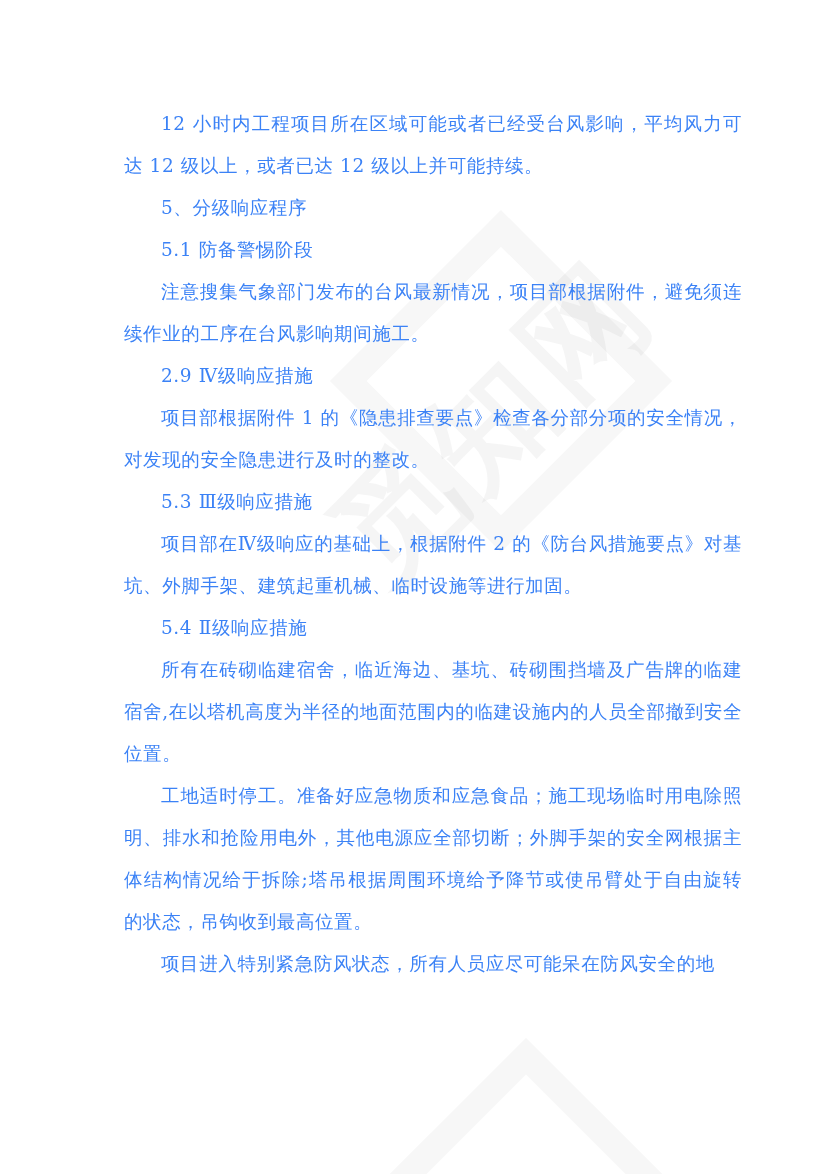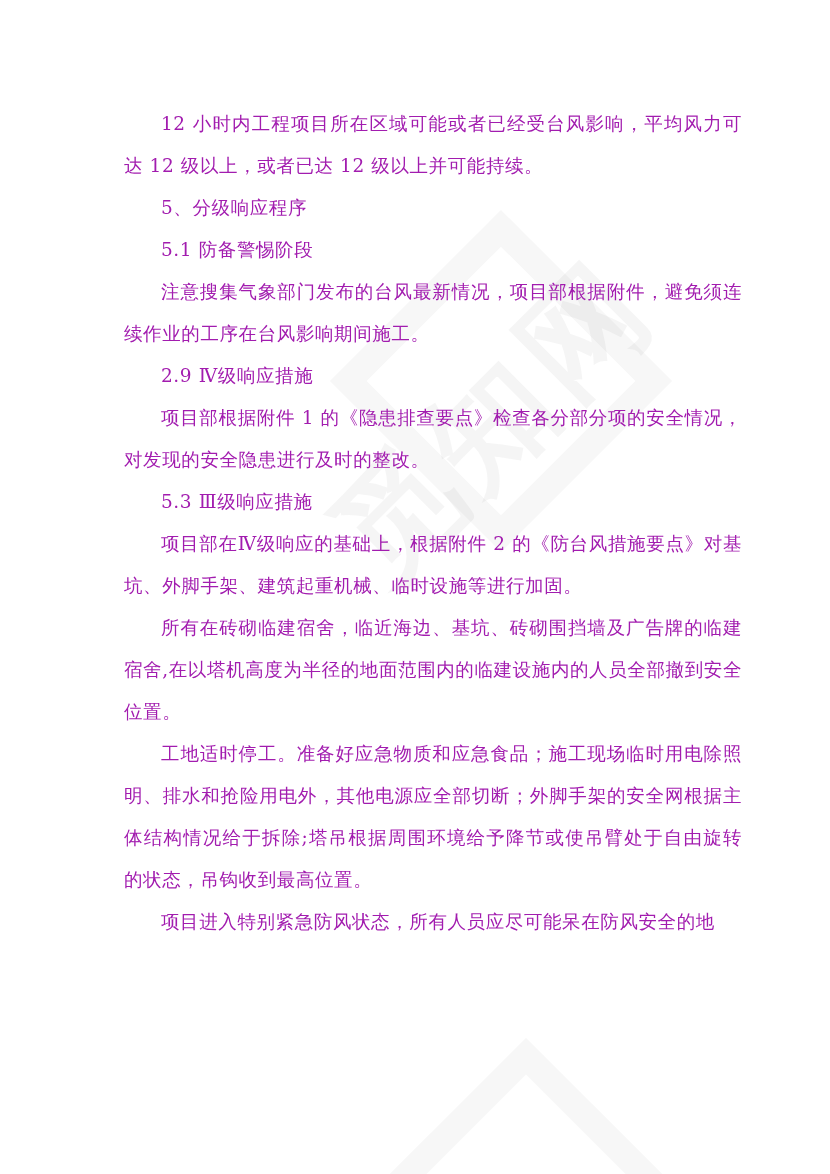--- a/index.html
+++ b/index.html
@@ -3,21 +3,21 @@
 <meta charset="utf-8">
 <style>
   html, body { margin: 0; padding: 0; background: #ffffff; }
   body { width: 830px; height: 1174px; position: relative; overflow: hidden; }
   .page {
     position: absolute; left: 0; top: 0; width: 830px; height: 1174px; background: #fff;
   }
   .content {
     position: absolute; left: 124px; top: 103px; width: 618px;
     font-family: "DejaVu Serif", "Liberation Serif", serif;
-    font-size: 18.5px; color: #a21caf; line-height: 42px;
+    font-size: 18.5px; color: #3b82f6; line-height: 42px;
     letter-spacing: 0.6px; text-align: justify; text-justify: inter-character;
   }
   .content p { margin: 0; text-indent: 37px; }
   .watermark {
     position: absolute; pointer-events: none;
     font-family: "DejaVu Sans", sans-serif; font-weight: bold;
     color: rgba(120,120,120,0.07); font-size: 120px;
     transform: rotate(-45deg); white-space: nowrap; letter-spacing: 10px;
   }
   .wm1 { left: 300px; top: 340px; }
@@ -38,17 +38,18 @@
 
   <div class="content">
     <p>12 小时内工程项目所在区域可能或者已经受台风影响，平均风力可达 12 级以上，或者已达 12 级以上并可能持续。</p>
     <p>5、分级响应程序</p>
     <p>5.1 防备警惕阶段</p>
     <p>注意搜集气象部门发布的台风最新情况，项目部根据附件，避免须连续作业的工序在台风影响期间施工。</p>
     <p>2.9 Ⅳ级响应措施</p>
     <p>项目部根据附件 1 的《隐患排查要点》检查各分部分项的安全情况，对发现的安全隐患进行及时的整改。</p>
     <p>5.3 Ⅲ级响应措施</p>
     <p>项目部在Ⅳ级响应的基础上，根据附件 2 的《防台风措施要点》对基坑、外脚手架、建筑起重机械、临时设施等进行加固。</p>
+    <p>5.4 Ⅱ级响应措施</p>
     <p>所有在砖砌临建宿舍，临近海边、基坑、砖砌围挡墙及广告牌的临建宿舍,在以塔机高度为半径的地面范围内的临建设施内的人员全部撤到安全位置。</p>
     <p>工地适时停工。准备好应急物质和应急食品；施工现场临时用电除照明、排水和抢险用电外，其他电源应全部切断；外脚手架的安全网根据主体结构情况给于拆除;塔吊根据周围环境给予降节或使吊臂处于自由旋转的状态，吊钩收到最高位置。</p>
     <p>项目进入特别紧急防风状态，所有人员应尽可能呆在防风安全的地</p>
   </div>
 </div>
 
 </body></html>

